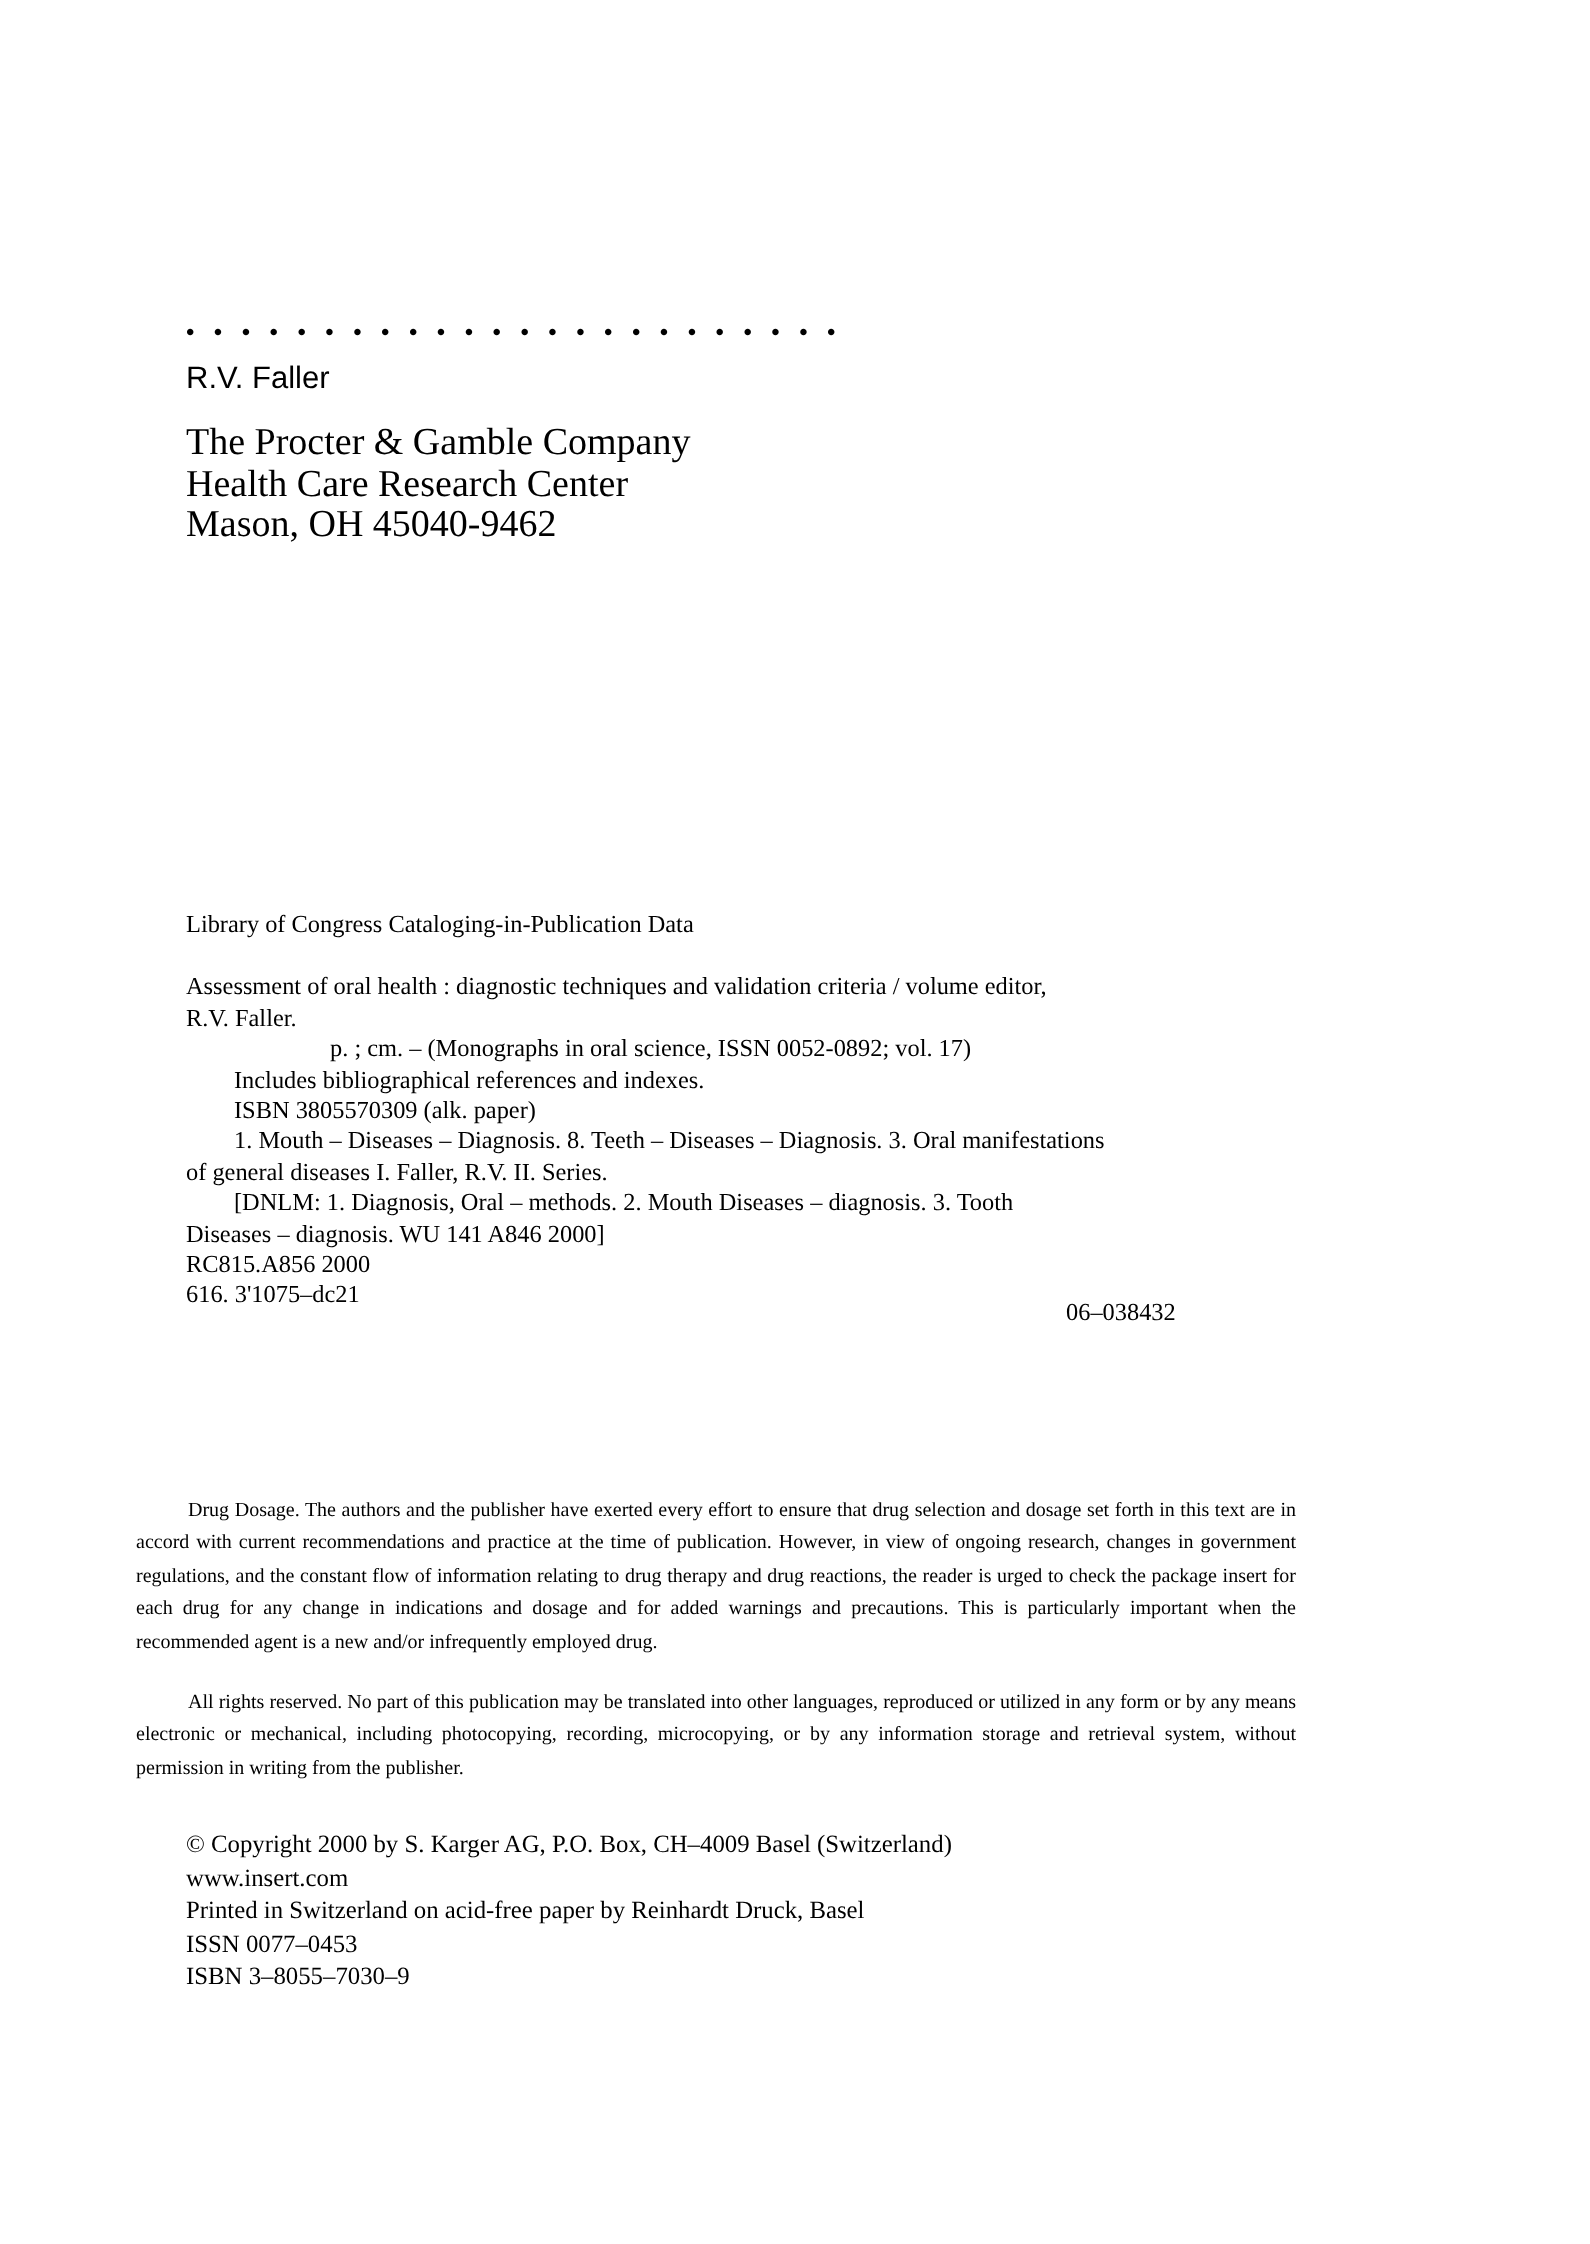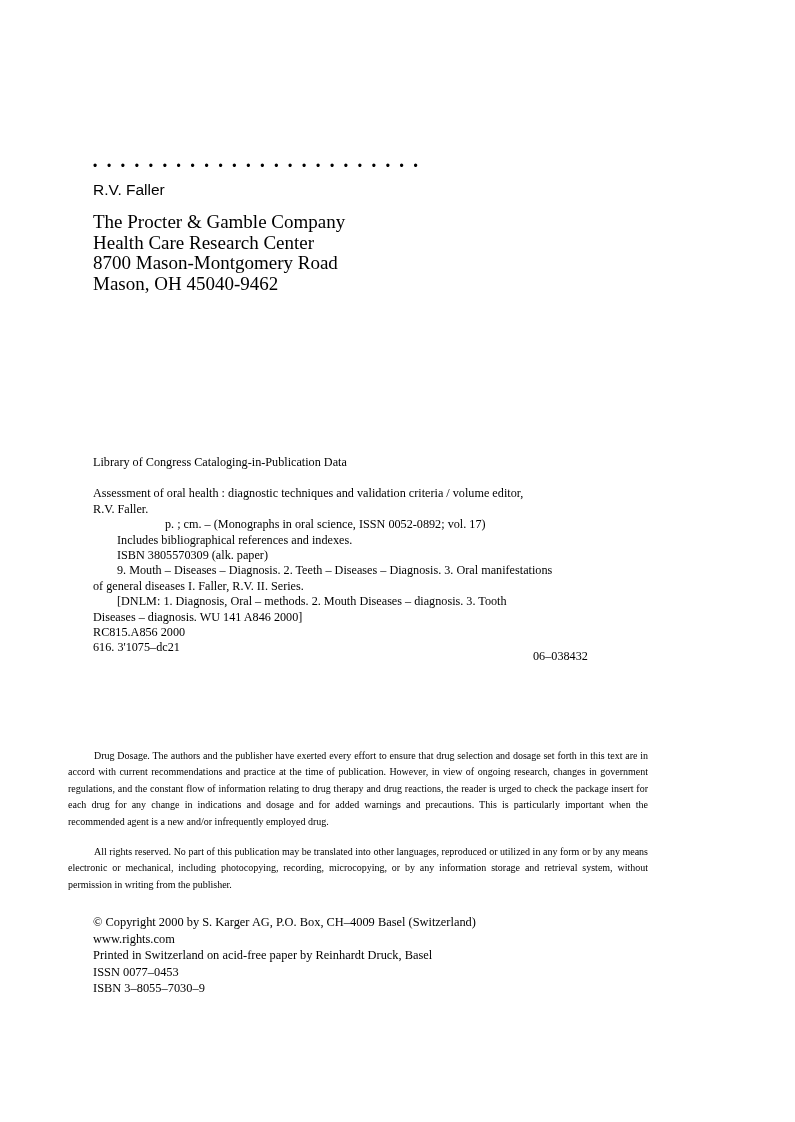--- a/index.html
+++ b/index.html
@@ -102,46 +102,45 @@
 </head>
 <body>
 
 <div class="page">
 
   <div class="editor-block">
     <div class="dot-rule">• • • • • • • • • • • • • • • • • • • • • • • •</div>
     <div class="editor-name">R.V. Faller</div>
     <div class="affiliation-line">The Procter &amp; Gamble Company</div>
     <div class="affiliation-line">Health Care Research Center</div>
-    <div class="affiliation-line">8700 Mason-Montgomery Road</div>
     <div class="affiliation-line">Mason, OH 45040-9462</div>
   </div>
 
   <div class="cip-block">
     <div class="cip-head">Library of Congress Cataloging-in-Publication Data</div>
     <div class="cip-line cip-indent-1">Assessment of oral health : diagnostic techniques and validation criteria / volume editor,</div>
     <div class="cip-line cip-indent-1">R.V. Faller.</div>
     <div class="cip-line cip-indent-3">p. ; cm. – (Monographs in oral science, ISSN 0052-0892; vol. 17)</div>
     <div class="cip-line cip-indent-2">Includes bibliographical references and indexes.</div>
     <div class="cip-line cip-indent-2">ISBN 3805570309 (alk. paper)</div>
-    <div class="cip-line cip-indent-2">9. Mouth – Diseases – Diagnosis.   2. Teeth – Diseases – Diagnosis.   3. Oral manifestations</div>
+    <div class="cip-line cip-indent-2">1. Mouth – Diseases – Diagnosis.   8. Teeth – Diseases – Diagnosis.   3. Oral manifestations</div>
     <div class="cip-line cip-indent-1">of general diseases   I. Faller, R.V.   II. Series.</div>
     <div class="cip-line cip-indent-2">[DNLM:   1. Diagnosis, Oral – methods.   2. Mouth Diseases – diagnosis.   3. Tooth</div>
     <div class="cip-line cip-indent-1">Diseases – diagnosis.   WU 141 A846 2000]</div>
     <div class="cip-line cip-indent-1">RC815.A856 2000</div>
     <div class="cip-line cip-indent-1">616. 3'1075–dc21</div>
     <div class="cip-number">06–038432</div>
   </div>
 
   <div class="notice-block">
     <p class="notice-para">Drug Dosage. The authors and the publisher have exerted every effort to ensure that drug selection and dosage set forth in this text are in accord with current recommendations and practice at the time of publication. However, in view of ongoing research, changes in government regulations, and the constant flow of information relating to drug therapy and drug reactions, the reader is urged to check the package insert for each drug for any change in indications and dosage and for added warnings and precautions. This is particularly important when the recommended agent is a new and/or infrequently employed drug.</p>
     <p class="notice-para">All rights reserved. No part of this publication may be translated into other languages, reproduced or utilized in any form or by any means electronic or mechanical, including photocopying, recording, microcopying, or by any information storage and retrieval system, without permission in writing from the publisher.</p>
   </div>
 
   <div class="copyright-block">
     <div class="copyright-line">© Copyright 2000 by S. Karger AG, P.O. Box, CH–4009 Basel (Switzerland)</div>
-    <div class="copyright-line">www.rights.com</div>
+    <div class="copyright-line">www.insert.com</div>
     <div class="copyright-line">Printed in Switzerland on acid-free paper by Reinhardt Druck, Basel</div>
     <div class="copyright-line">ISSN 0077–0453</div>
     <div class="copyright-line">ISBN 3–8055–7030–9</div>
   </div>
 
 </div>
 
 </body></html>

